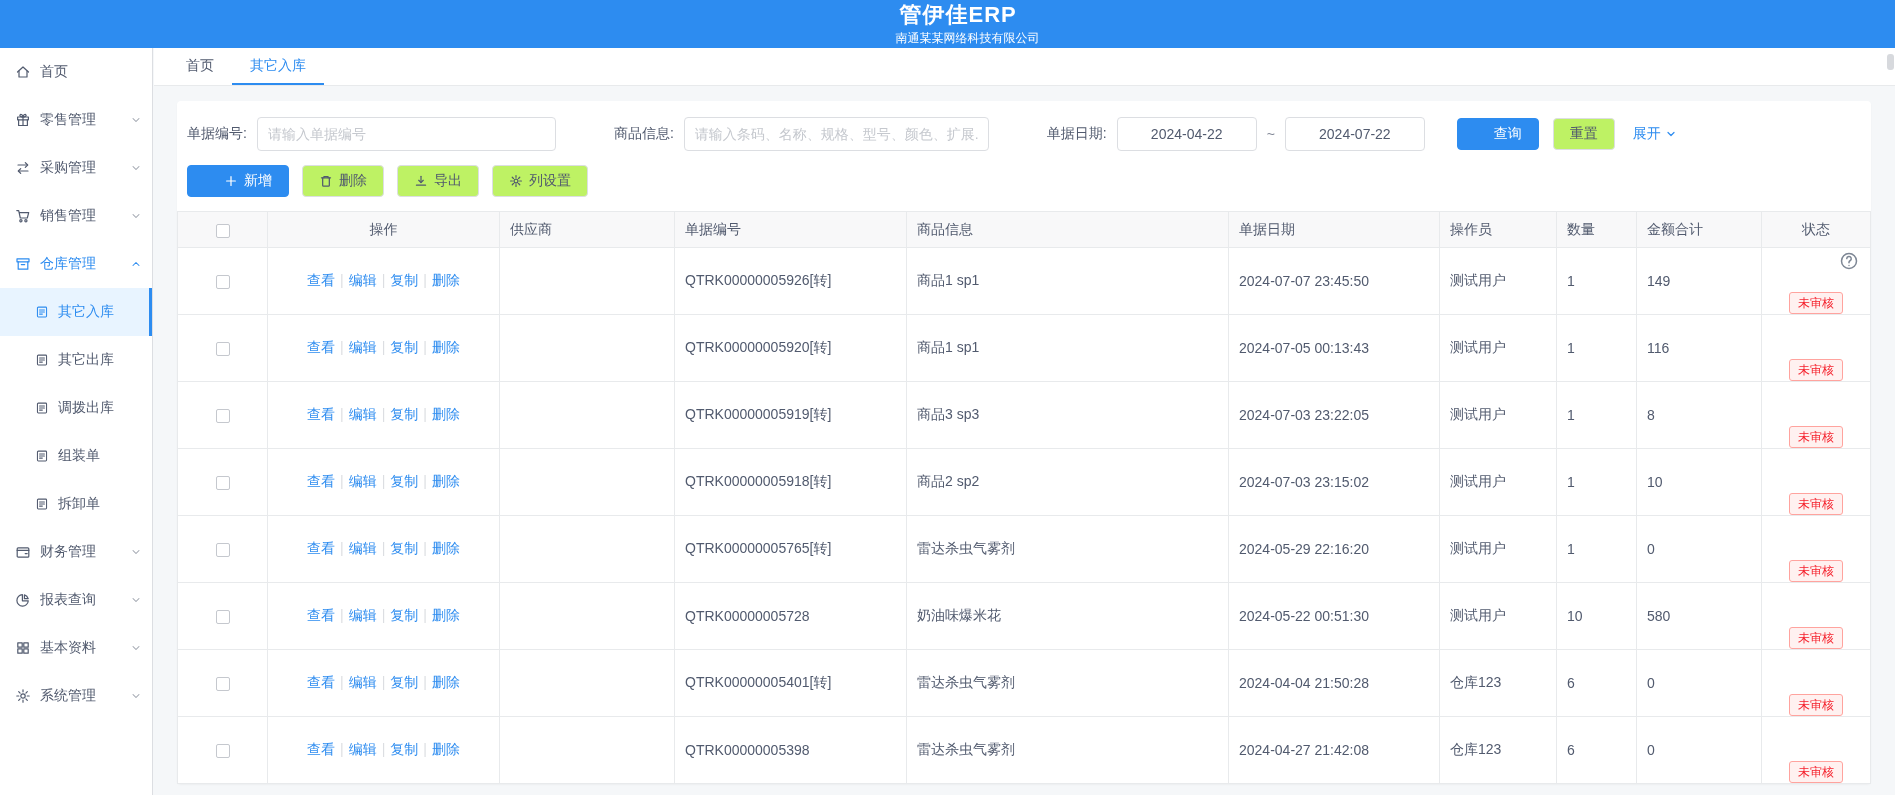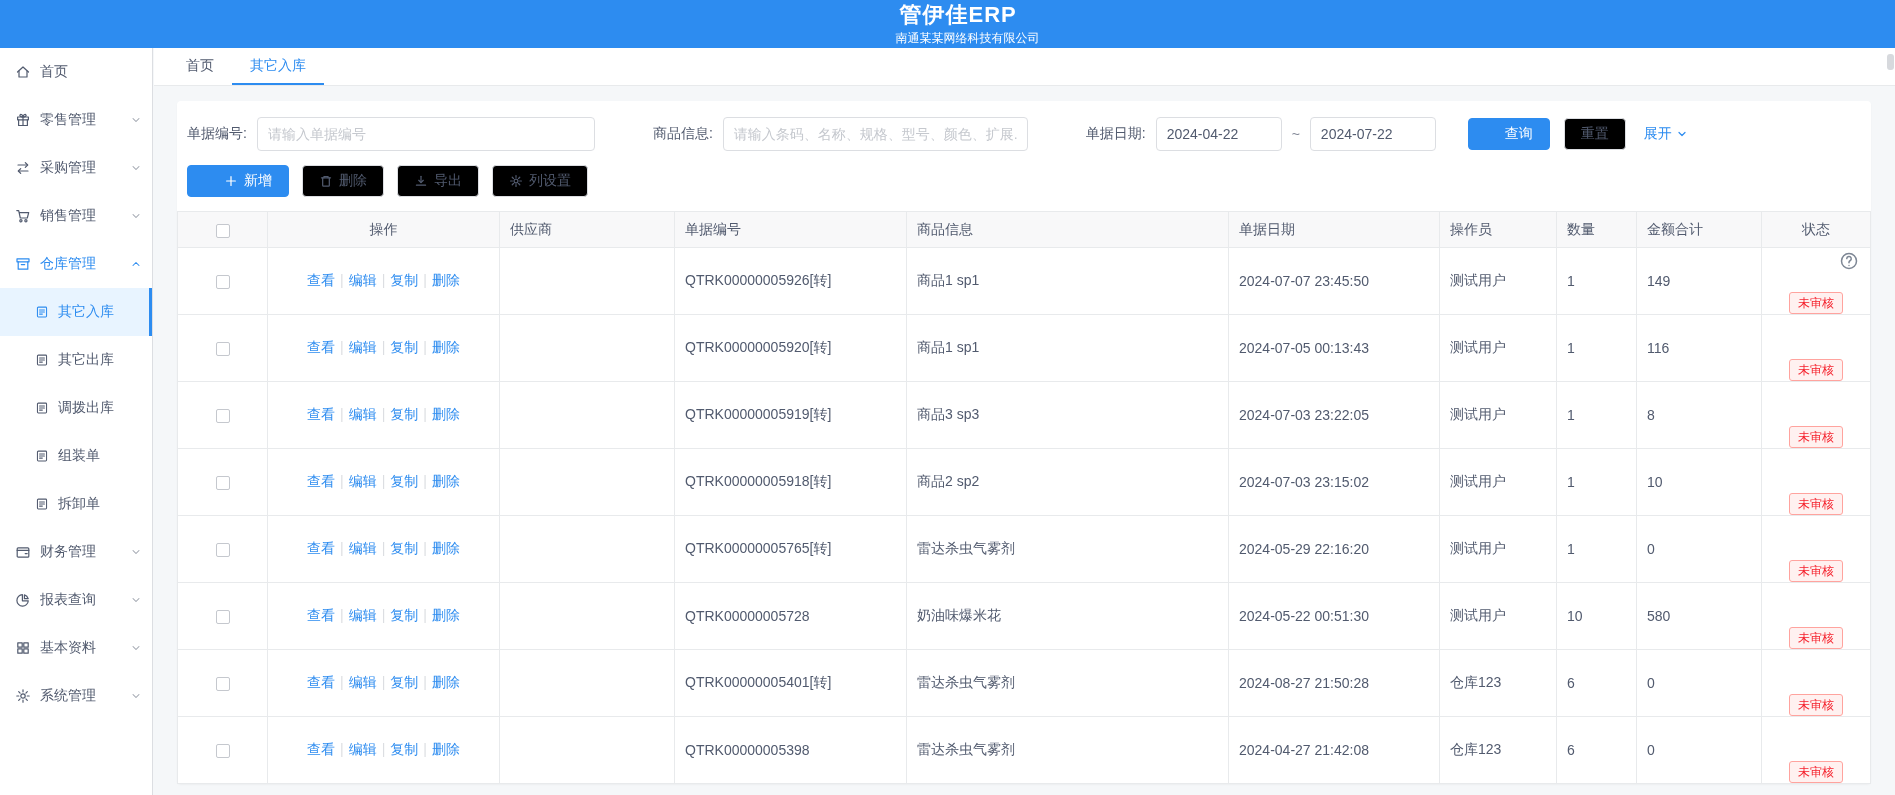--- a/index.html
+++ b/index.html
@@ -45,25 +45,25 @@
   .tab{padding:0 18px;display:flex;align-items:center;font-size:14px;color:var(--text);cursor:pointer;border-bottom:2px solid transparent;}
   .tab.active{color:var(--primary);border-bottom-color:var(--primary);}
 
   .card{background:#fff;margin:15px 24px 0 23px;border-radius:4px;box-shadow:0 1px 2px rgba(0,0,0,.04);position:relative;}
 
   
   .filter-row{display:flex;align-items:center;padding:16px 10px 14px 10px;flex-wrap:nowrap;}
   .flabel{font-size:14px;color:var(--text);margin-right:10px;white-space:nowrap;}
   .fin{height:34px;border:1px solid var(--border);border-radius:4px;padding:0 10px;font-size:14px;color:var(--text);outline:none;background:#fff;font-family:inherit;}
   .fin::placeholder{color:#c5c8ce;}
-  .in-order{width:338px;margin-right:58px;}
+  .in-order{width:299px;margin-right:58px;}
   .in-product{width:305px;margin-right:58px;}
-  .in-date{width:126px;}
+  .in-date{width:140px;text-align:center;}
   .tilde{margin:0 10px;color:var(--text-light);}
-  .btn{height:32px;border-radius:4px;border:1px solid var(--border);background:#000000;color:var(--text);font-size:14px;padding:0 16px;cursor:pointer;display:inline-flex;align-items:center;gap:6px;font-family:inherit;white-space:nowrap;}
+  .btn{height:32px;border-radius:4px;border:1px solid var(--border);background:#bef264;color:var(--text);font-size:14px;padding:0 16px;cursor:pointer;display:inline-flex;align-items:center;gap:6px;font-family:inherit;white-space:nowrap;}
   .btn.primary{background:var(--primary);border-color:var(--primary);color:#fff;padding-left:36px;}
   .btn-search{margin-left:32px;}
   .btn-reset{margin-left:14px;}
   .expand-link{margin-left:18px;color:var(--primary);cursor:pointer;display:inline-flex;align-items:center;gap:4px;white-space:nowrap;}
   .expand-link svg{width:12px;height:12px;stroke:var(--primary);fill:none;stroke-width:1.6;stroke-linecap:round;stroke-linejoin:round;}
 
   
   .toolbar{display:flex;align-items:center;gap:13px;padding:0 10px 14px 10px;}
   .btn .bicon{width:14px;height:14px;}
   .btn .bicon svg{width:14px;height:14px;stroke:currentColor;fill:none;stroke-width:1.4;stroke-linecap:round;stroke-linejoin:round;}
@@ -496,21 +496,21 @@
             <td>10</td>
             <td>580</td>
             <td class="center"><span class="tag-danger">未审核</span></td>
           </tr>
           <tr>
             <td class="center"><span class="cb"></span></td>
             <td class="center"><span class="op-link">查看</span><span class="op-sep">|</span><span class="op-link">编辑</span><span class="op-sep">|</span><span class="op-link">复制</span><span class="op-sep">|</span><span class="op-link">删除</span></td>
             <td></td>
             <td>QTRK00000005401[转]</td>
             <td>雷达杀虫气雾剂</td>
-            <td>2024-08-27 21:50:28</td>
+            <td>2024-04-04 21:50:28</td>
             <td>仓库123</td>
             <td>6</td>
             <td>0</td>
             <td class="center"><span class="tag-danger">未审核</span></td>
           </tr>
           <tr>
             <td class="center"><span class="cb"></span></td>
             <td class="center"><span class="op-link">查看</span><span class="op-sep">|</span><span class="op-link">编辑</span><span class="op-sep">|</span><span class="op-link">复制</span><span class="op-sep">|</span><span class="op-link">删除</span></td>
             <td></td>
             <td>QTRK00000005398</td>

